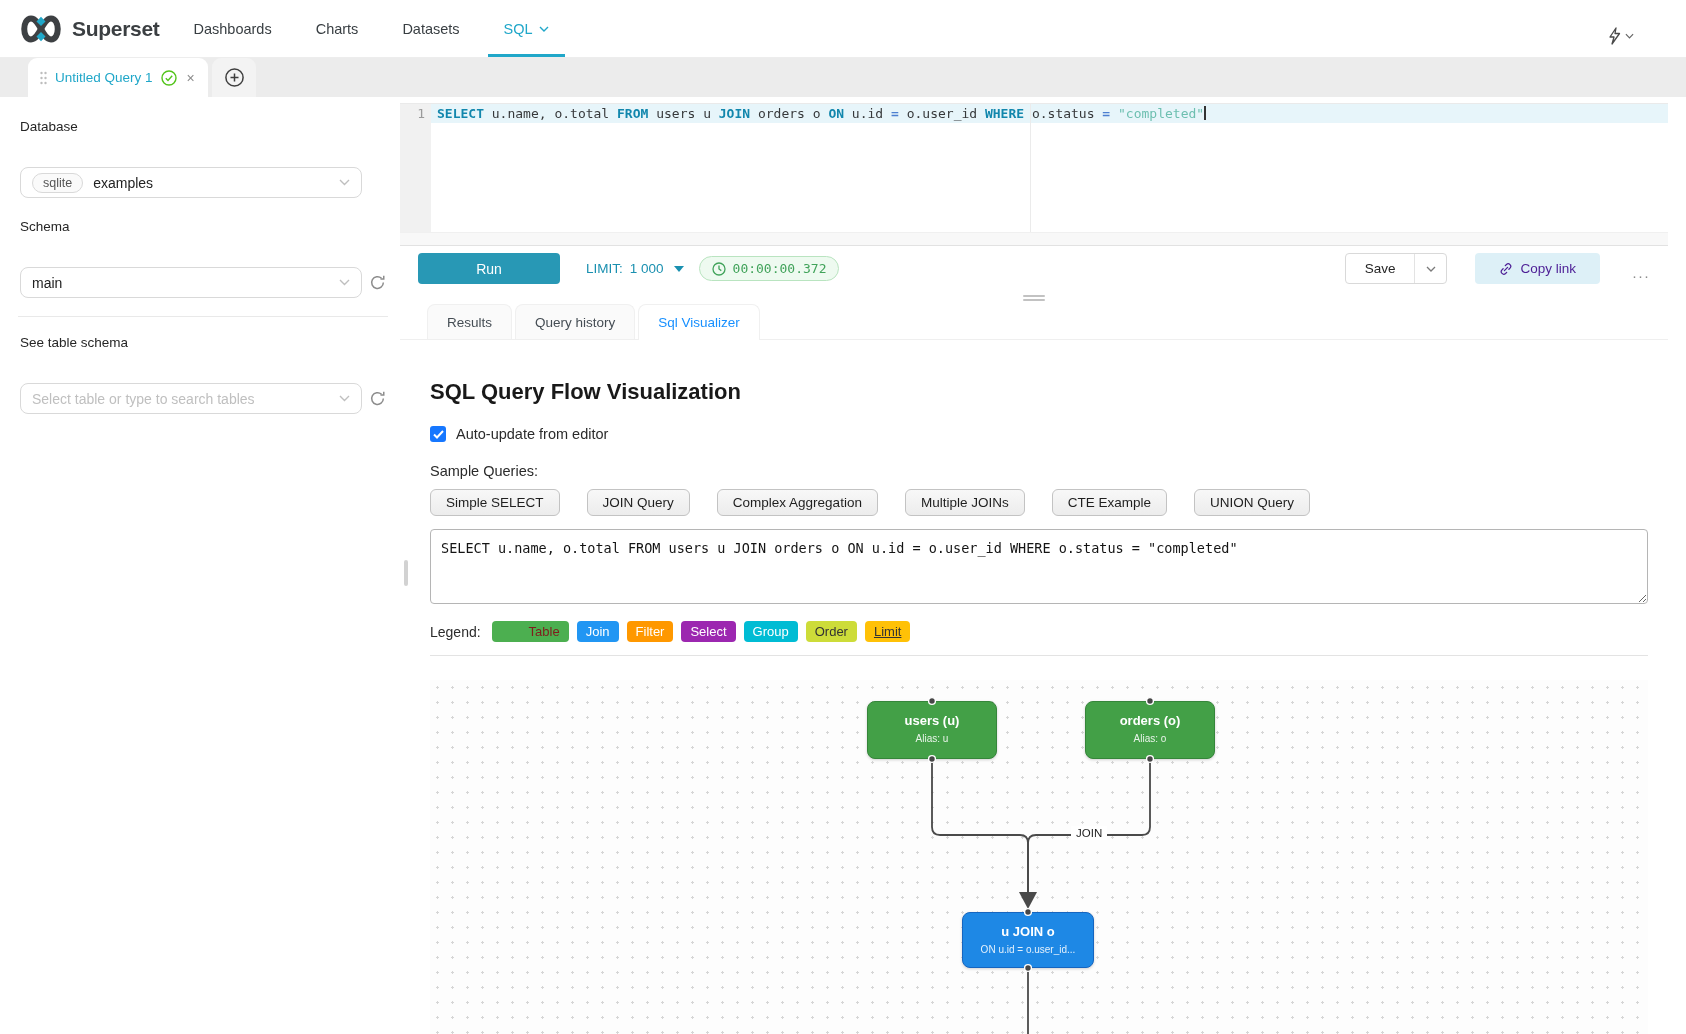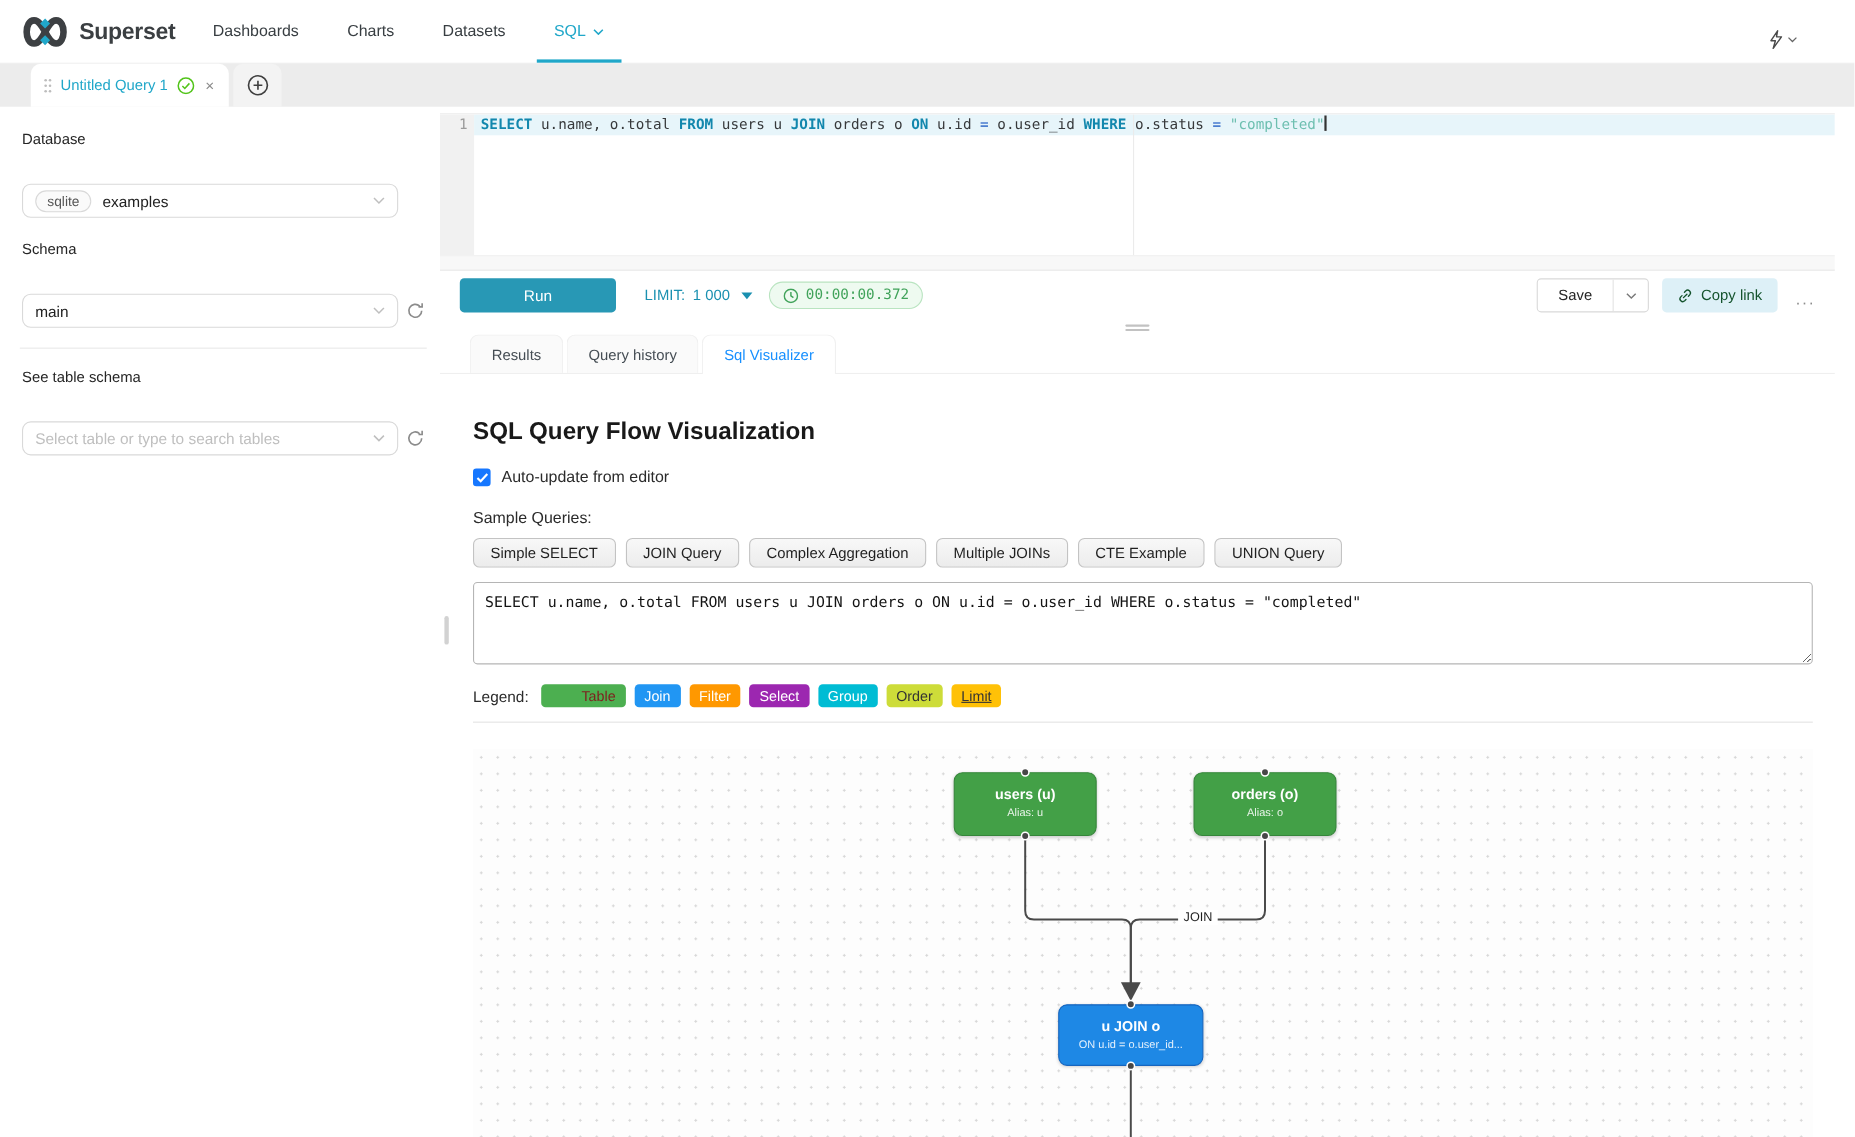--- a/index.html
+++ b/index.html
@@ -58,43 +58,43 @@
   .tok-str { color:#6dbfb0; }
   .cursor-bar { display:inline-block; width:2px; height:14px; background:#333; vertical-align:-2px; }
   .editor-scrollstrip { position:absolute; left:0; right:0; bottom:0; height:13px; background:#f8f8f8; border-top:1px solid #f0f0f0; }
 
   
   .toolbar { margin-top:7px; height:31px; display:flex; align-items:center; padding-left:18px; padding-right:14px; }
   .run-btn { width:142px; height:31px; background:#2898b5; color:#fff; border:none; border-radius:4px; font-size:14px; font-family:inherit; cursor:pointer; }
   .limit-group { margin-left:26px; display:flex; align-items:center; gap:7px; color:#1a90b0; font-size:13.5px; cursor:pointer; }
   .limit-caret { width:0; height:0; border-left:5px solid transparent; border-right:5px solid transparent; border-top:6px solid #1a90b0; margin-left:3px; }
   .timer-pill { margin-left:15px; display:flex; align-items:center; gap:7px; border:1px solid #b9e4c0; background:#eefaf0; color:#41a35a; border-radius:15px; padding:4px 12px; font-family:"DejaVu Sans Mono",monospace; font-size:13px; }
-  .toolbar-right { margin-left:auto; display:flex; align-items:flex-end; gap:12px; }
+  .toolbar-right { margin-left:auto; display:flex; align-items:flex-end; gap:28px; }
   .save-split { display:flex; height:31px; border:1px solid #d9d9d9; border-radius:4px; background:#fff; overflow:hidden; }
   .save-main { padding:0 19px; font-size:13.5px; color:#262626; display:flex; align-items:center; cursor:pointer; background:none; border:none; font-family:inherit; }
   .save-caret { width:32px; display:flex; align-items:center; justify-content:center; border-left:1px solid #e3e3e3; cursor:pointer; }
-  .copylink-btn { height:31px; background:#ddf0f7; color:#14532d; border:none; border-radius:4px; padding:0 14px; font-size:13.5px; font-family:inherit; display:flex; align-items:center; gap:7px; cursor:pointer; }
+  .copylink-btn { height:31px; background:#ddf0f7; color:#4c1d95; border:none; border-radius:4px; padding:0 24px; font-size:13.5px; font-family:inherit; display:flex; align-items:center; gap:7px; cursor:pointer; }
   .more-dots { color:#8c8c8c; font-size:15px; letter-spacing:1px; cursor:pointer; padding:0 4px; }
 
   .pane-grip { margin:11px auto 0 auto; width:22px; display:flex; flex-direction:column; gap:2px; cursor:row-resize; }
   .pane-grip span { height:2px; border-radius:2px; background:#c2c2c2; }
 
   
   .south-tabs { margin-top:3px; display:flex; gap:3px; padding-left:27px; border-bottom:1px solid #efefef; height:36px; align-items:flex-end; }
   .stab { height:35px; padding:0 19px; display:flex; align-items:center; background:#fafafa; border:1px solid #f0f0f0; border-bottom:none; border-radius:8px 8px 0 0; font-size:13.5px; color:#454d54; cursor:pointer;text-align:right; }
   .stab.active { background:#fff; color:#1890ff; margin-bottom:-1px; height:36px; }
 
   
   .content { padding:0 18px 0 30px; }
   .viz-title { margin-top:39px; font-size:22px; font-weight:bold; color:#191919; }
   .auto-row { margin-top:21px; display:flex; align-items:center; gap:10px; cursor:pointer; }
   .checkbox { width:16px; height:16px; background:#1677ff; border-radius:3px; display:flex; align-items:center; justify-content:center; }
   .auto-label { font-size:14.5px; color:#2b2b2b; }
   .samples-label { margin-top:21px; font-size:14.5px; color:#2b2b2b; }
-  .sample-btns { margin-top:10px; display:flex; gap:9px; }
+  .sample-btns { margin-top:10px; display:flex; gap:27px; }
   .sample-btn { border:1px solid #c3c3c3; border-radius:6px; background:linear-gradient(#f8f8f8,#ececec); padding:5px 15px; font-size:13.5px; color:#1f1f1f; font-family:inherit; cursor:pointer; }
   .query-textarea { margin-top:13px; width:1218px; height:75px; border:1px solid #b5b5b5; border-radius:4px; padding:8px 10px; font-family:"DejaVu Sans Mono",monospace; font-size:13.5px; color:#141414; resize:both; line-height:1.5; }
   .legend-row { margin-top:13px; display:flex; align-items:center; gap:8px; }
   .legend-label { font-size:14px; color:#2b2b2b; margin-right:3px; }
   .legend-badge { border-radius:4px; padding:3px 9px; font-size:13px; }
   .viz-hr { margin-top:13px; border:none; border-top:1px solid #e3e3e3; width:1218px; }
 
   
   .diagram { position:relative; margin-top:24px; width:1218px; height:360px; background-color:#fdfdfd;
              background-image:radial-gradient(circle,#d6d6d6 1.1px,transparent 1.1px); background-size:15px 15px; }

